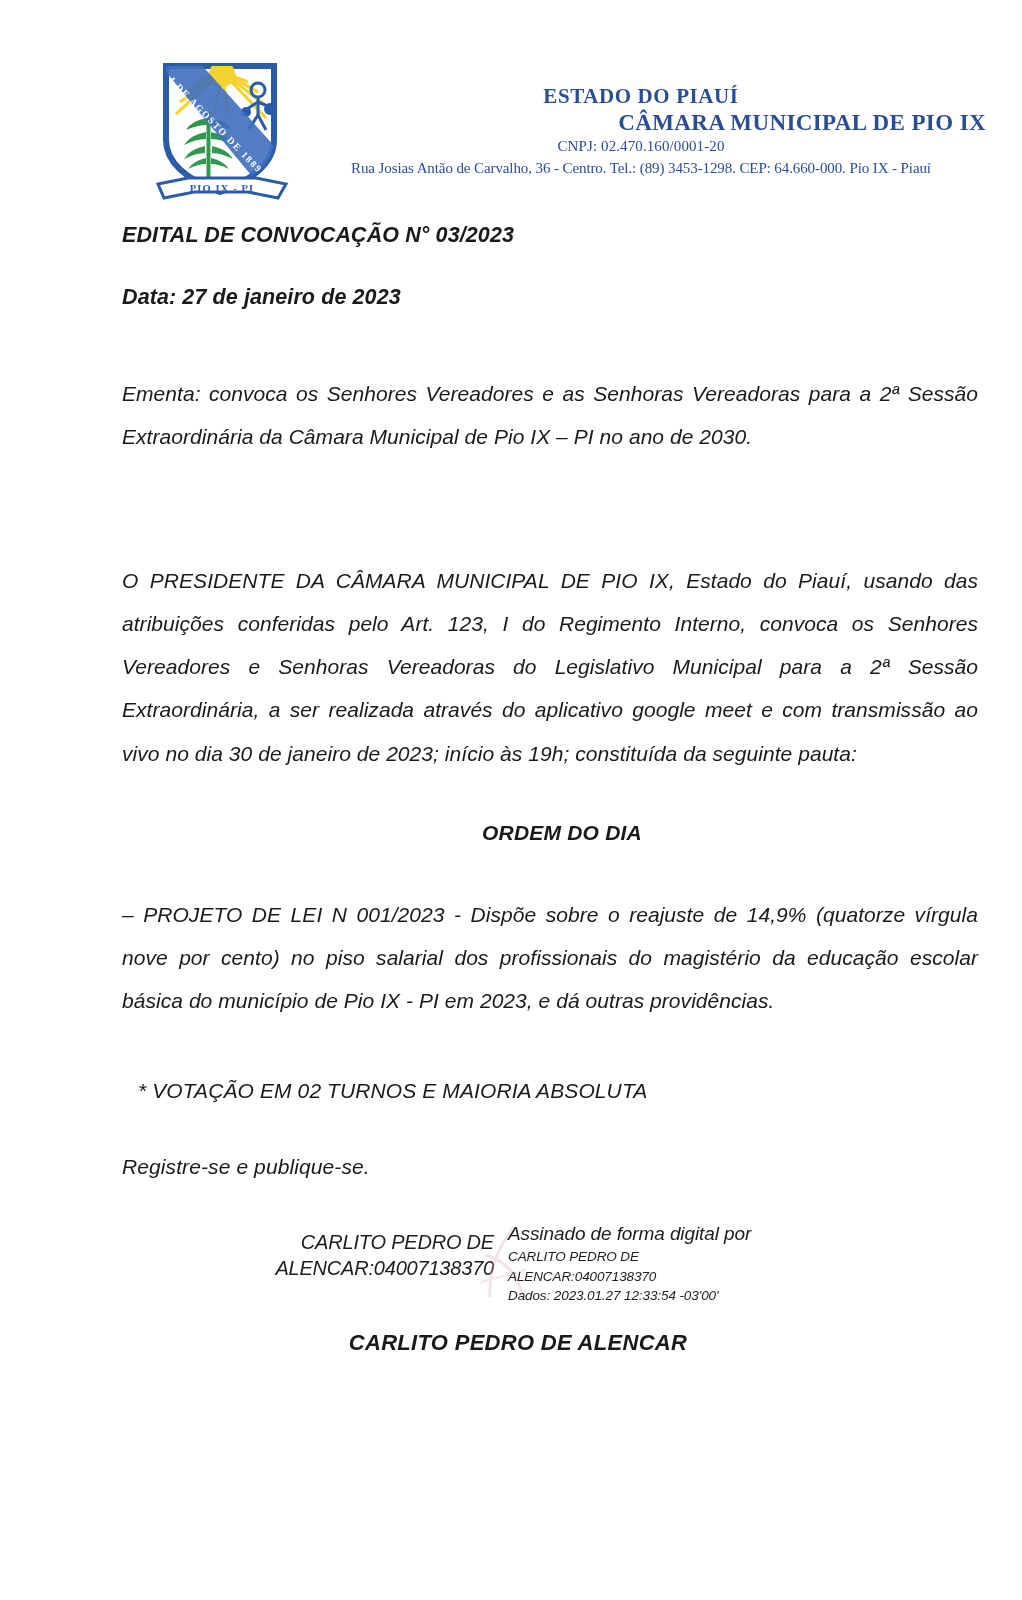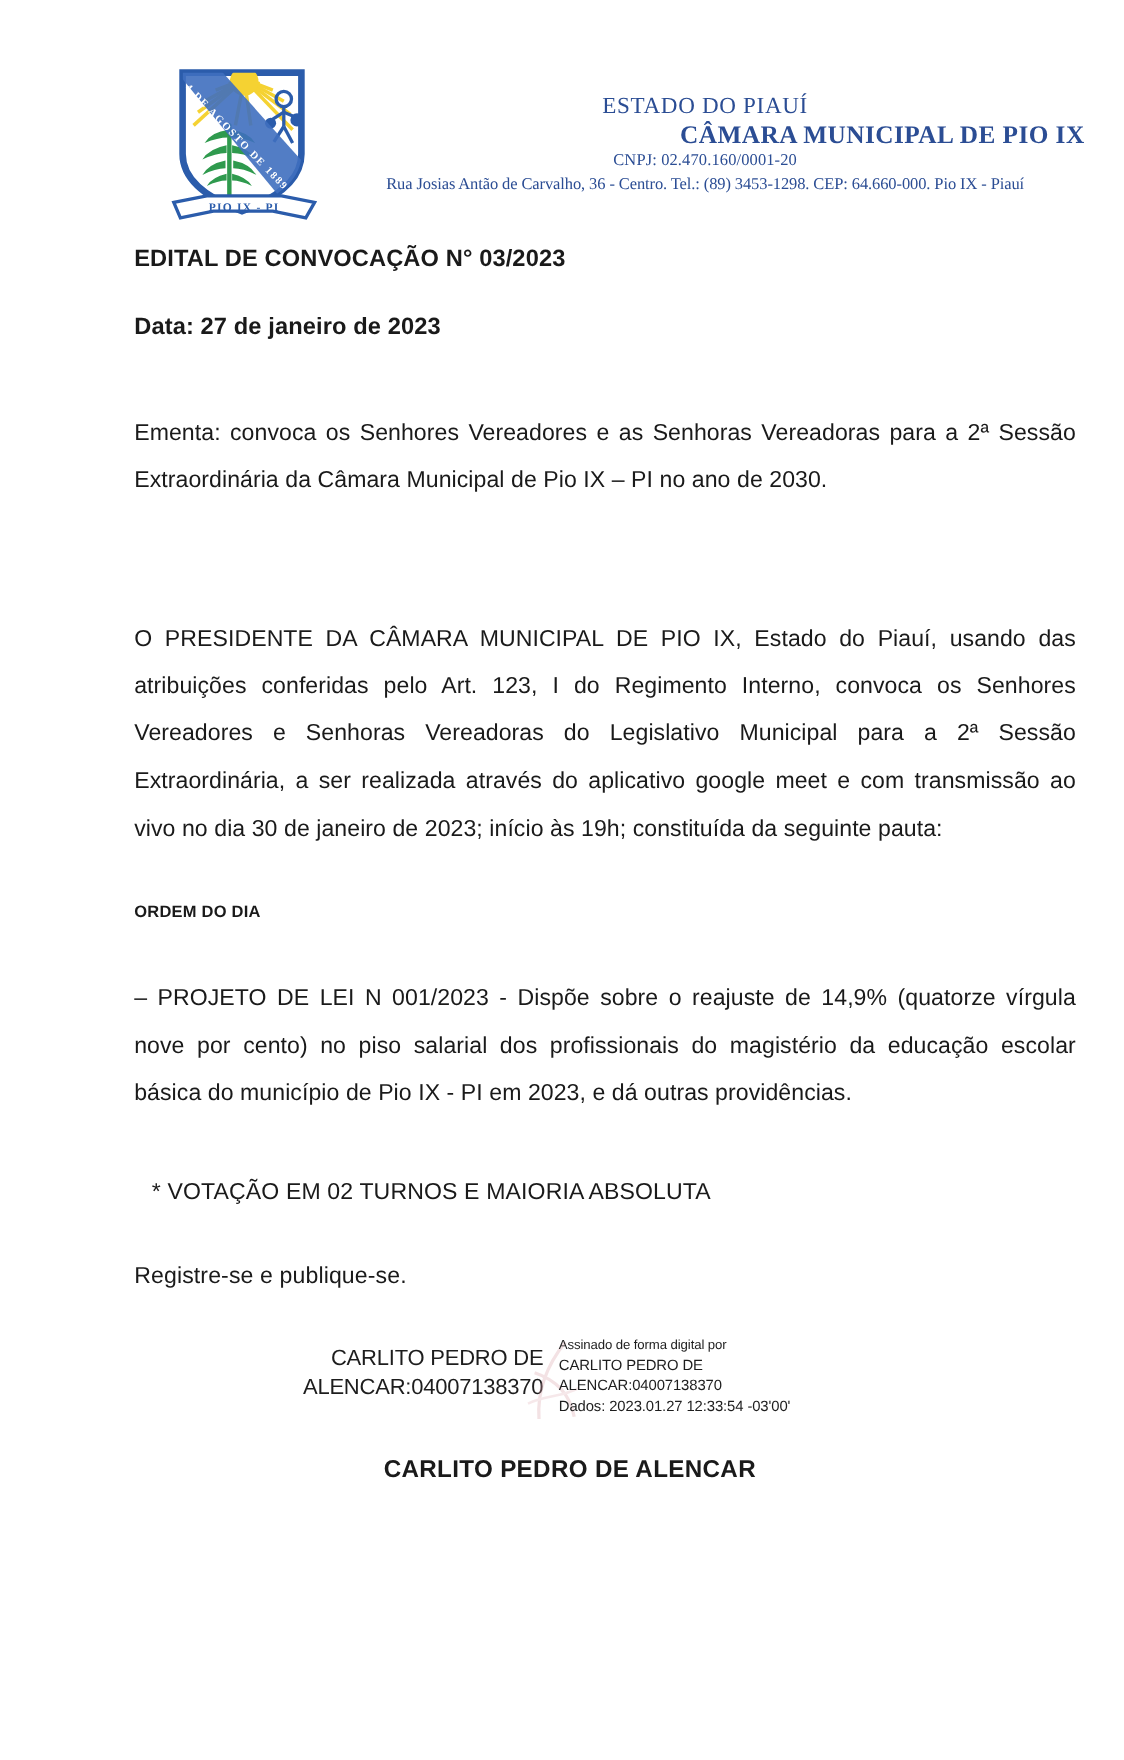--- a/index.html
+++ b/index.html
@@ -45,21 +45,21 @@
     position: absolute;
     left: 296px;
     top: 84px;
     width: 690px;
     text-align: center;
     color: #2b4d94;
     font-family: "Liberation Serif", serif;
   }
   .hdr-line1 {
     font-size: 21px;
-    font-weight: normal;
+    font-weight: bold;
     letter-spacing: 0.6px;
     line-height: 1.18;
   }
   .hdr-line2 {
     font-size: 23px;
     font-weight: bold;
     letter-spacing: 0.4px;
     line-height: 1.18;
     text-align: right;
   }
@@ -71,20 +71,21 @@
   .hdr-line4 {
     font-size: 15px;
     line-height: 1.35;
     letter-spacing: -0.1px;
     white-space: nowrap;
   }
 
   
   .content {
     padding: 0 20px 0 122px;
+    font-style: italic;
   }
 
   .doc-title {
     font-size: 21.5px;
     font-weight: bold;
     letter-spacing: 0.1px;
     margin-top: 48px;
   }
 
   .doc-date {
@@ -100,24 +101,25 @@
     text-align: justify;
     text-justify: inter-word;
     width: 856px;
     letter-spacing: 0.05px;
   }
 
   .para-ementa { margin-top: 62px; }
   .para-main   { margin-top: 100px; }
 
   .section-head {
-    font-size: 15px;
+    font-size: 21px;
     font-weight: bold;
     letter-spacing: 0.2px;
     margin-top: 46px;
+    text-align: center;
   }
 
   .para-projeto { margin-top: 48px; }
 
   .para-votacao {
     font-size: 21px;
     margin-top: 56px;
     letter-spacing: 0.1px;
     margin-left: 16px;
   }
@@ -150,21 +152,21 @@
   .sig-meta {
     position: absolute;
     left: 386px;
     top: 0px;
     font-size: 13.5px;
     line-height: 1.42;
     color: #1d1d1d;
     letter-spacing: -0.1px;
     white-space: nowrap;
   }
-  .sig-meta .m1 { font-size: 12px; }
+  .sig-meta .m1 { font-size: 19px; }
 
   .sig-swoosh {
     position: absolute;
     left: 352px;
     top: 4px;
     width: 60px;
     height: 74px;
     opacity: 0.30;
   }
 

